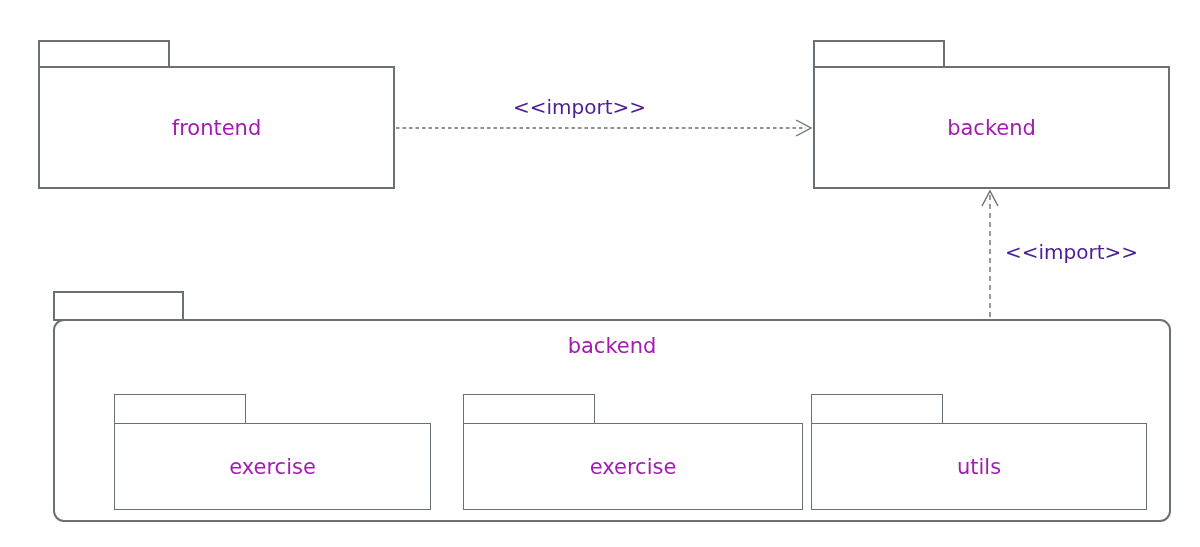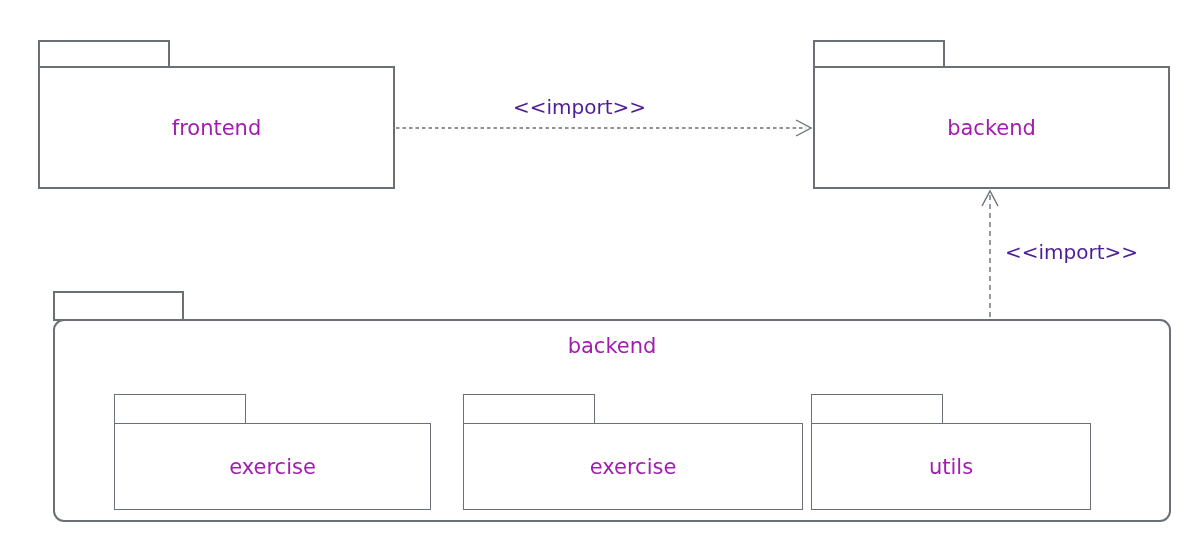--- a/index.html
+++ b/index.html
@@ -112,19 +112,19 @@
 
     <div>
       <div class="pkg-tab inner" style="left:463px; top:394px; width:132px; height:31px;"></div>
       <div class="pkg-body inner" style="left:463px; top:423px; width:340px; height:87px;">
         <span class="pkg-label">exercise</span>
       </div>
     </div>
 
     <div>
       <div class="pkg-tab inner" style="left:811px; top:394px; width:132px; height:31px;"></div>
-      <div class="pkg-body inner" style="left:811px; top:423px; width:280px; height:87px;">
+      <div class="pkg-body inner" style="left:811px; top:423px; width:336px; height:87px;">
         <span class="pkg-label">utils</span>
       </div>
     </div>
   </div>
 
 </div>
 
 </body></html>

